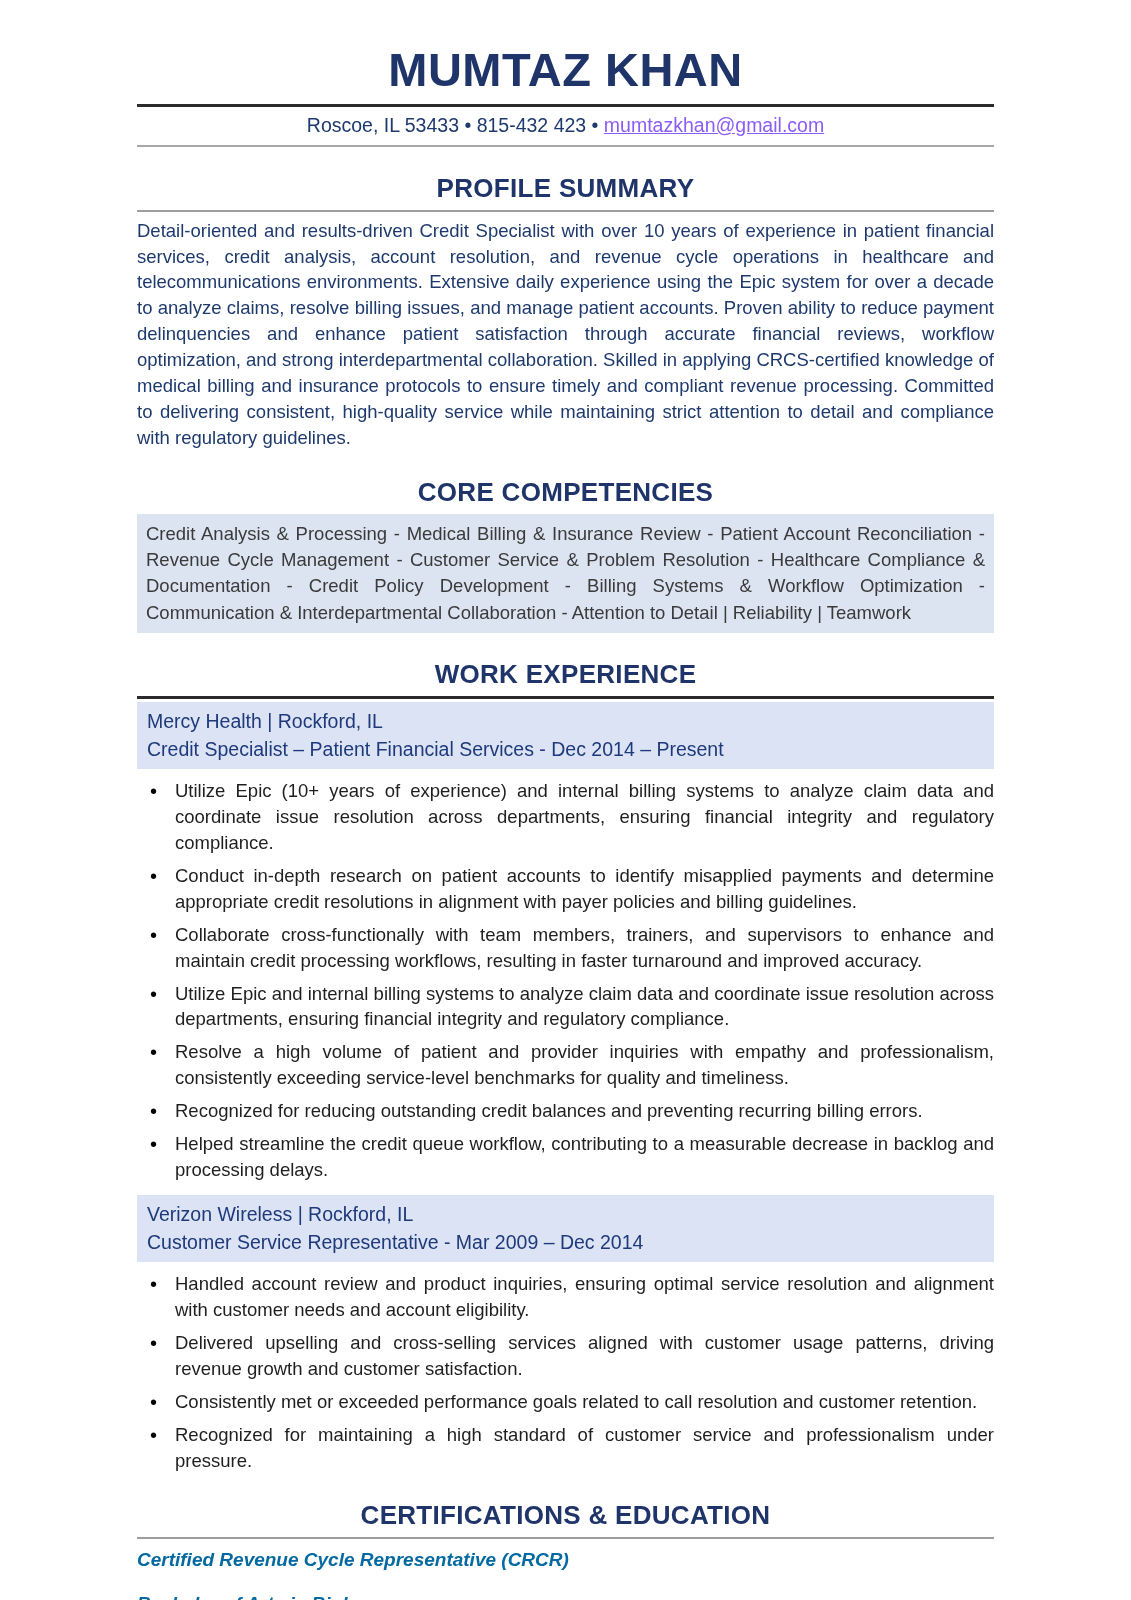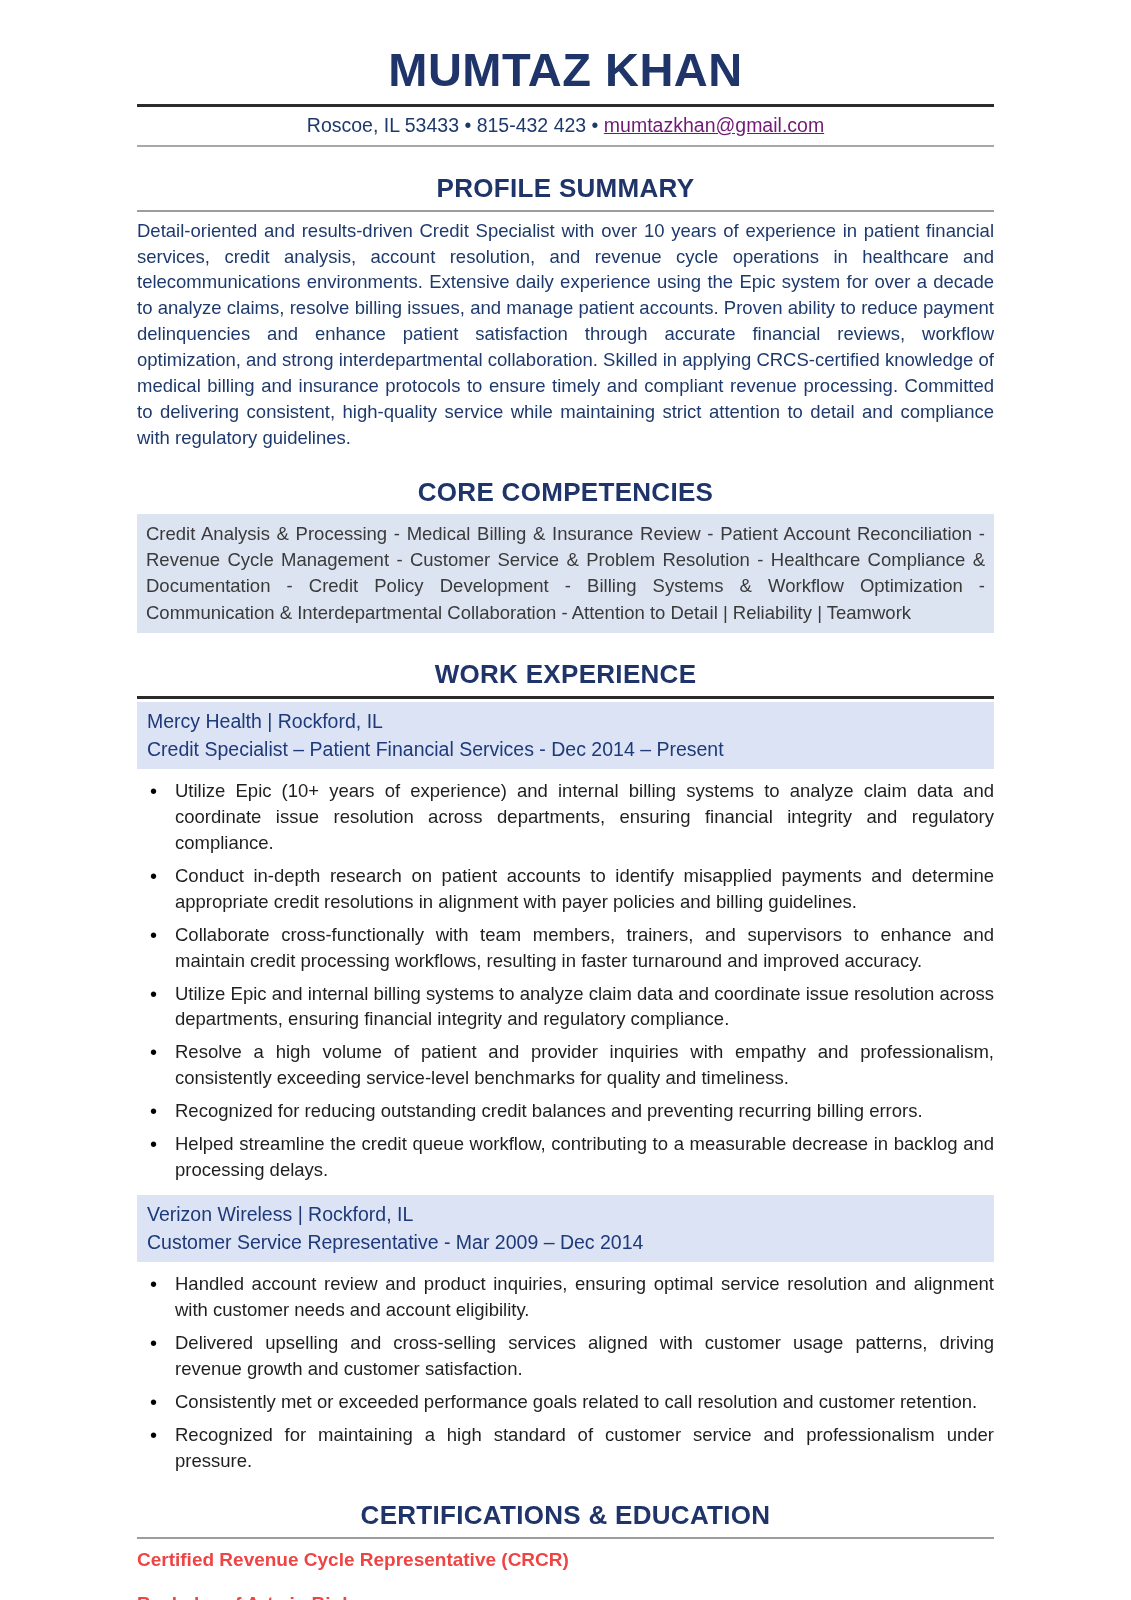--- a/index.html
+++ b/index.html
@@ -41,21 +41,21 @@
     border-top: 2px solid #9d9d9d;
     margin: 4px 0 6px 0;
   }
   .contact {
     text-align: center;
     font-size: 19.5px;
     color: #1e3a6d;
     padding: 7px 0 8px 0;
   }
   .contact a {
-    color: #701a75;
+    color: #8b5cf6;
     text-decoration: underline;
   }
   .section-title {
     text-align: center;
     color: #1f3468;
     font-weight: bold;
     font-size: 26px;
     margin: 26px 0 6px 0;
     letter-spacing: 0.3px;
   }
@@ -109,22 +109,23 @@
     left: 13px;
     top: -1px;
     color: #000000;
     font-size: 20px;
   }
   .job + .job { }
   .cert-entry { margin: 0 0 18px 0; }
   .cert-title {
     font-weight: bold;
     font-size: 19px;
-    color: #ef4444;
-    line-height: 1.4;
+    color: #0369a1;
+    line-height: 1.4;
+    font-style: italic;
   }
   .cert-sub {
     font-size: 19px;
     color: #242424;
     line-height: 1.4;
     margin-top: 2px;
   }
   .cert-block { margin-top: 8px; }
 </style>
 </head>

